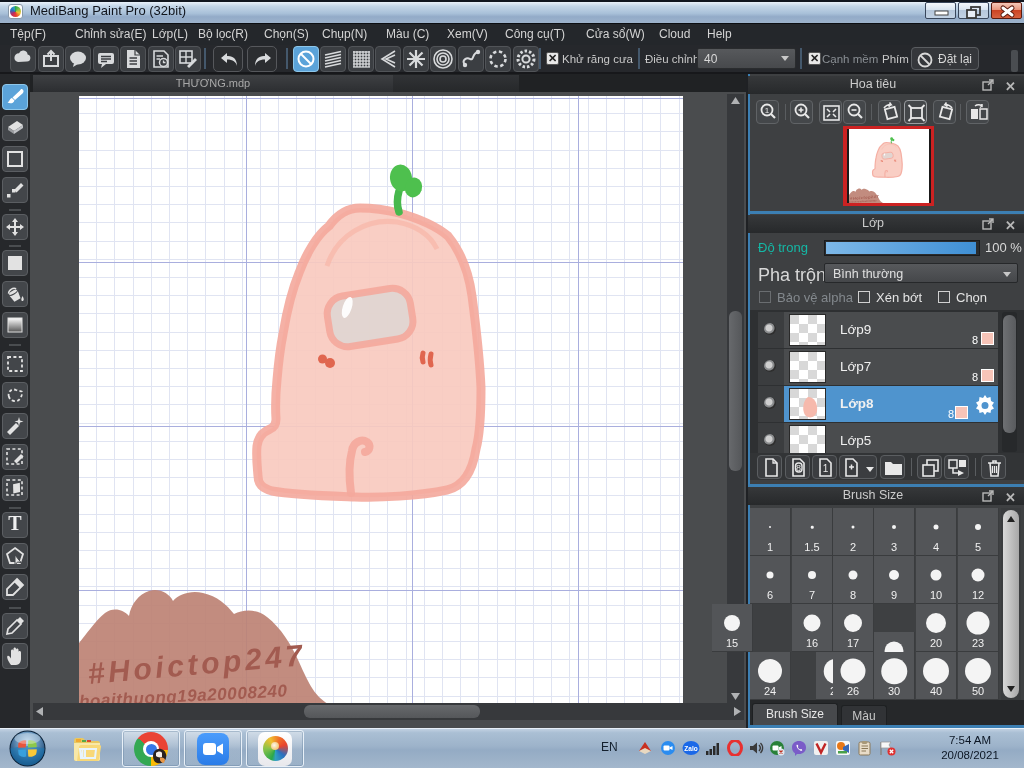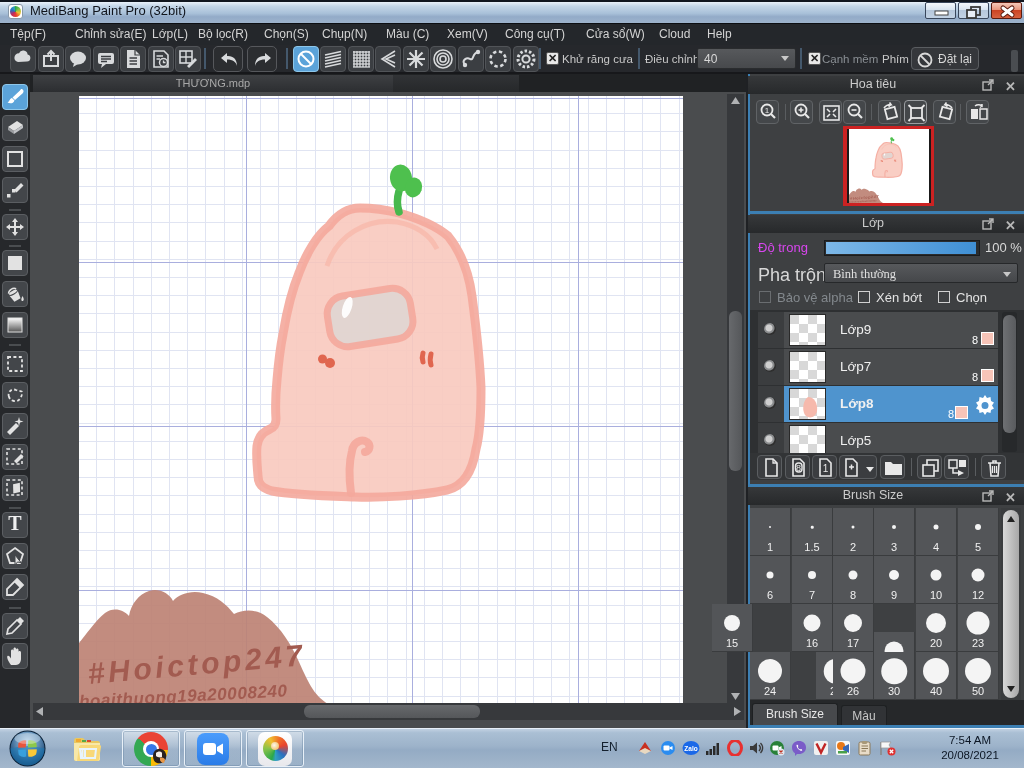--- a/index.html
+++ b/index.html
@@ -424,28 +424,28 @@
 <div class="abs" style="left:843px;top:126px;width:91px;height:80px;background:#cc2222;"></div>
 <div class="abs" style="left:847px;top:129px;width:84px;height:74px;background:#fff;border-left:2px solid #1a1a1a;border-right:2px solid #1a1a1a;"></div>
 <svg width="80" height="74" viewBox="0 0 604 614" preserveAspectRatio="none" style="position:absolute;left:849px;top:129px;">
     <use href="#art"></use>
   </svg>
 <div class="abs" style="left:750px;top:211px;width:274px;height:3px;background:#3c7fb3;"></div>
 <div class="phead" style="top:215px;">Lớp<span class="phico" style="right:30px;"><svg width="12" height="12" viewBox="0 0 12 12" style="">
         <rect x="1" y="3" width="8" height="8" fill="none" stroke="#b8b8b8" stroke-width="1.4"></rect>
         <path d="M6 6 L11 1 M7 1 H11 V5" stroke="#b8b8b8" stroke-width="1.4" fill="none"></path>
       </svg></span><span class="phico" style="right:8px;font-size:13px;font-weight:bold;">✕</span></div>
-<div class="abs" style="left:758px;top:240px;font-size:13px;color:#d946ef;">Độ trong</div>
+<div class="abs" style="left:758px;top:240px;font-size:13px;color:#14b8a6;">Độ trong</div>
 <div class="abs" style="left:824px;top:240px;width:156px;height:16px;background:#2a2c2e;border:1px solid #1a1c1e;">
     <div style="position:absolute;left:1px;top:1px;width:150px;height:12px;background:linear-gradient(to right,#7db8e8,#3f8fd4);"></div>
   </div>
 <div class="abs" style="left:985px;top:240px;font-size:13px;color:#d8d8d8;">100 %</div>
 <div class="abs" style="left:758px;top:265px;font-size:18px;color:#d8d8d8;">Pha trộn</div>
 <div class="abs" style="left:824px;top:263px;width:194px;height:20px;background:linear-gradient(#57595c,#45474a);border:1px solid #26282a;border-radius:2px;">
-    <span style="position:absolute;left:8px;top:3px;font-size:12.5px;color:#e0e0e0;font-family:Liberation Serif, serif;">Bình thường</span>
+    <span style="position:absolute;left:8px;top:3px;font-size:12.5px;color:#e0e0e0;">Bình thường</span>
     <b style="position:absolute;right:6px;top:8px;width:0;height:0;border-left:4px solid transparent;border-right:4px solid transparent;border-top:5px solid #c8c8c8;"></b>
   </div>
 <div class="abs" style="left:759px;top:291px;width:12px;height:12px;border:1.5px solid #6a6d70;background:transparent;"></div>
 <div class="abs" style="left:777px;top:290px;font-size:13px;color:#83888d;">Bảo vệ alpha</div>
 <div class="abs" style="left:858px;top:291px;width:12px;height:12px;border:1.5px solid #d0d0d0;background:transparent;"></div>
 <div class="abs" style="left:876px;top:290px;font-size:13px;color:#e4e4e4;">Xén bớt</div>
 <div class="abs" style="left:938px;top:291px;width:12px;height:12px;border:1.5px solid #d0d0d0;background:transparent;"></div>
 <div class="abs" style="left:956px;top:290px;font-size:13px;color:#e4e4e4;">Chọn</div>
 <div class="abs" style="left:750px;top:310px;width:274px;height:143px;background:#2e3032;"></div>
 <div class="lrow" style="left:758px;top:312px;height:36px;overflow:hidden;">

